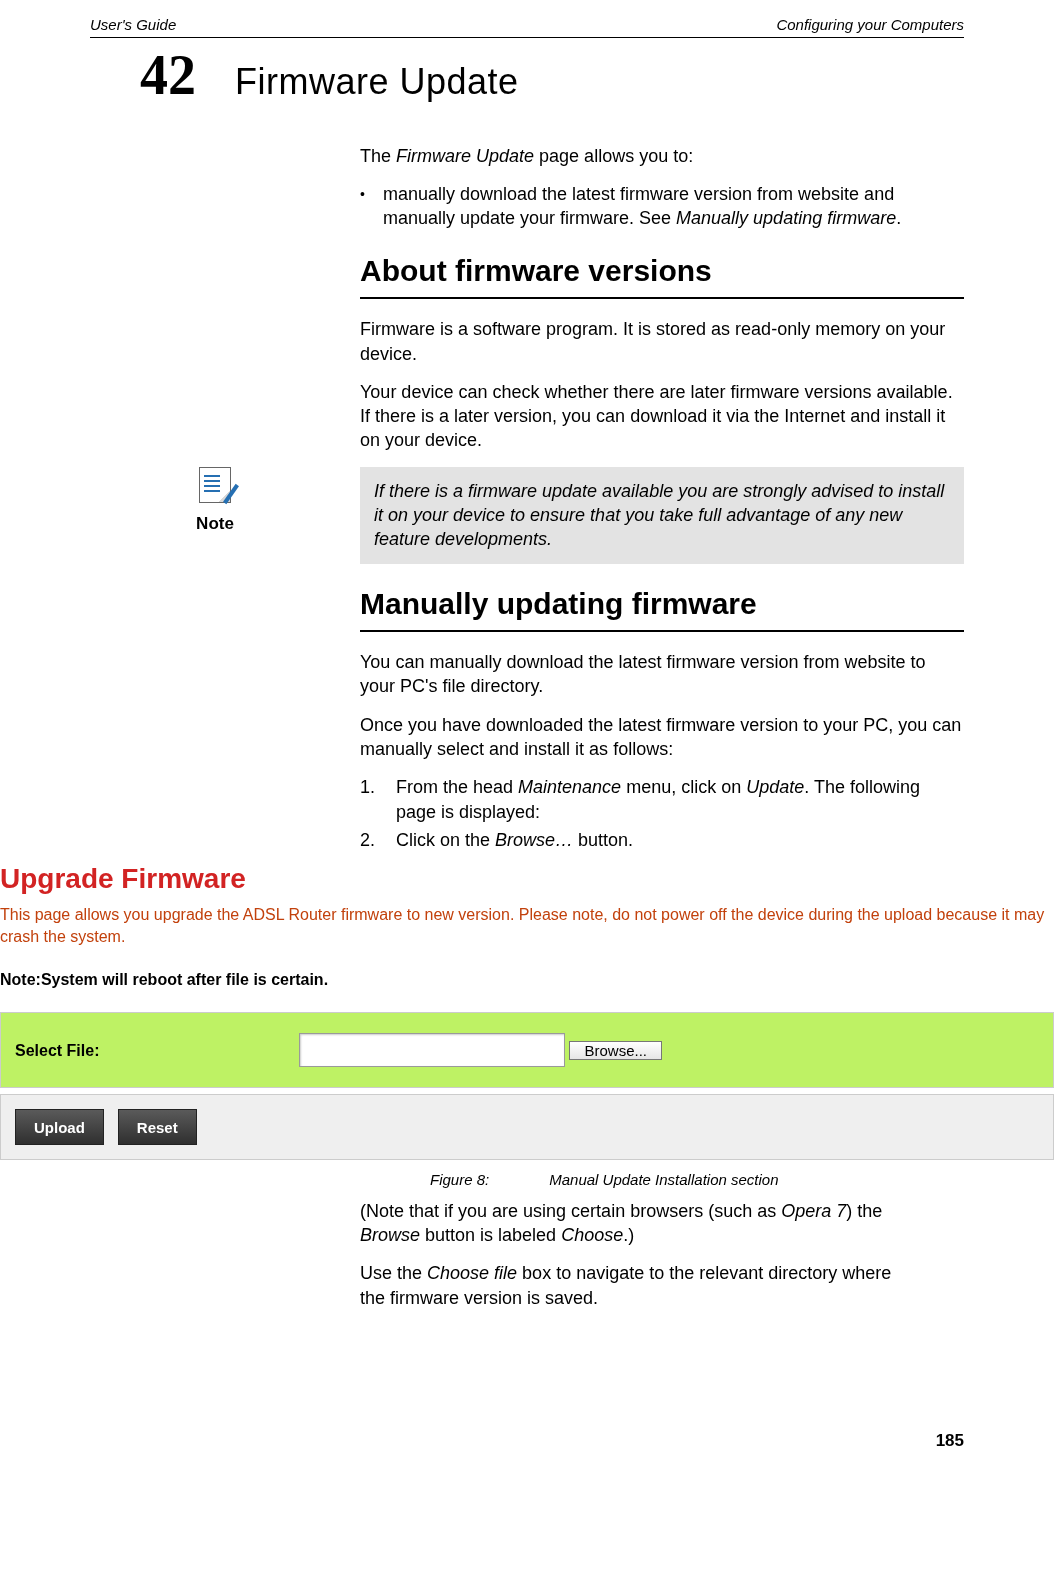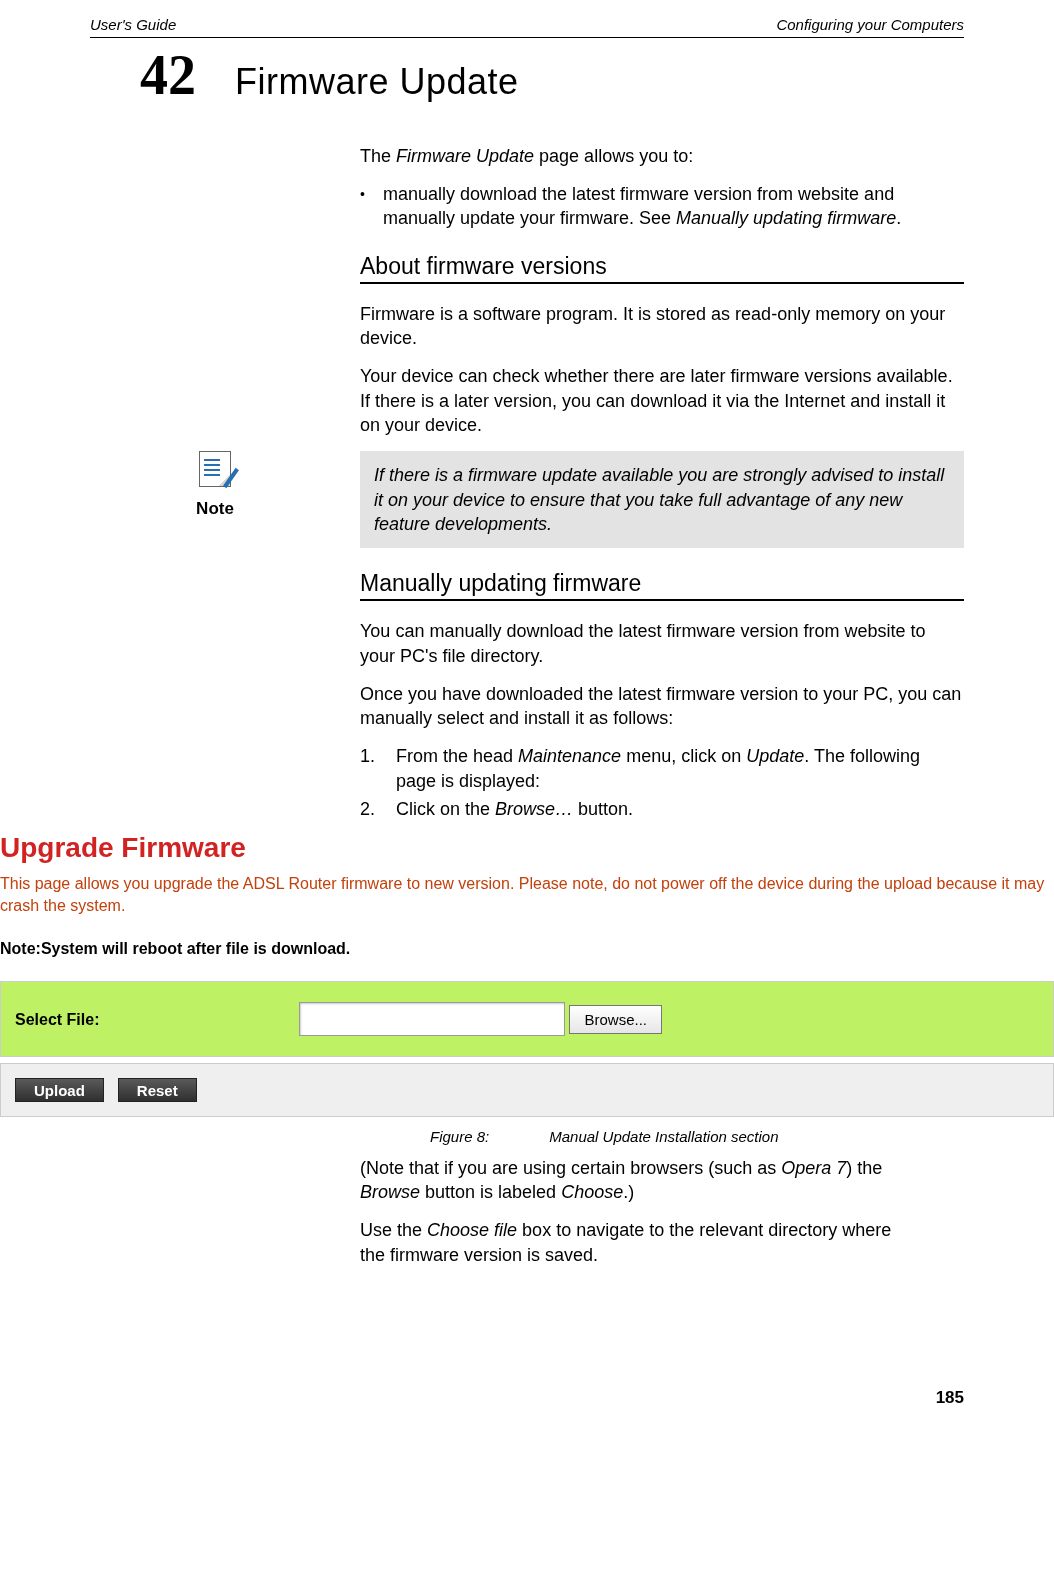--- a/index.html
+++ b/index.html
@@ -50,24 +50,24 @@
       display: grid;
       grid-template-columns: 250px 1fr;
       column-gap: 20px;
     }
     .sidecol { }
     .maincol { }
     .para { margin: 0 0 14px 0; }
     .bullet-row { display: flex; gap: 18px; margin-bottom: 14px; }
     .bullet-dot { font-size: 14px; padding-top: 3px; }
     .h2 {
-      font-size: 23px;
-      font-weight: normal;
+      font-size: 30px;
+      font-weight: bold;
       border-bottom: 2px solid #000;
-      padding-bottom: 0;
+      padding-bottom: 6px;
       margin: 20px 0 18px 0;
     }
     .note-icon-cell {
       text-align: center;
       padding-top: 0px;
     }
     .note-icon {
       display: inline-block;
       width: 30px;
       height: 34px;
@@ -136,40 +136,40 @@
     .ss-file {
       border: 1px solid #9a9a9a;
       background: #fff;
       height: 30px;
       width: 260px;
       box-shadow: inset 1px 1px 2px #ccc;
     }
     .ss-browse {
       border: 1px solid #777;
       background: linear-gradient(#fff,#e6e6e6);
-      height: 29px;
+      height: 19px;
       padding: 0 14px;
       font-size: 15px;
       cursor: pointer;
     }
     .ss-filegroup { display:flex; align-items:center; gap:4px; }
     .ss-panel2 {
       background: #efefef;
       border: 1px solid #ccc;
       padding: 14px 14px;
       display: flex;
       gap: 14px;
     }
     .dark-btn {
       background: linear-gradient(#5a5a5a,#2f2f2f);
       border: 1px solid #222;
       color: #fff;
       font-weight: bold;
       font-size: 15px;
-      height: 24px;
+      height: 36px;
       padding: 0 18px;
       cursor: pointer;
       text-align: center;
     }
     .figcap {
       font-style: italic;
       font-size: 15px;
       margin: 10px 0 8px 70px;
     }
     .figcap .lab { margin-right: 60px; }
@@ -238,21 +238,21 @@
         </span>
       </div>
 
     </div>
   </div>
 
   <div class="screenshot-wrap" style="margin-left:-90px; width:1054px; padding-left:0;">
     <div style="padding-left:0;">
       <div class="ss-title">Upgrade Firmware</div>
       <div class="ss-desc">This page allows you upgrade the ADSL Router firmware to new version. Please note, do not power off the device during the upload because it may crash the system.</div>
-      <div class="ss-note">Note:System will reboot after file is download.</div>
+      <div class="ss-note">Note:System will reboot after file is certain.</div>
 
       <div class="ss-panel1">
         <span class="ss-label">Select File:</span>
         <span class="ss-filegroup">
           <input class="ss-file" type="text" value="" style="">
           <button class="ss-browse">Browse...</button>
         </span>
       </div>
       <div class="ss-panel2">
         <button class="dark-btn">Upload</button>

